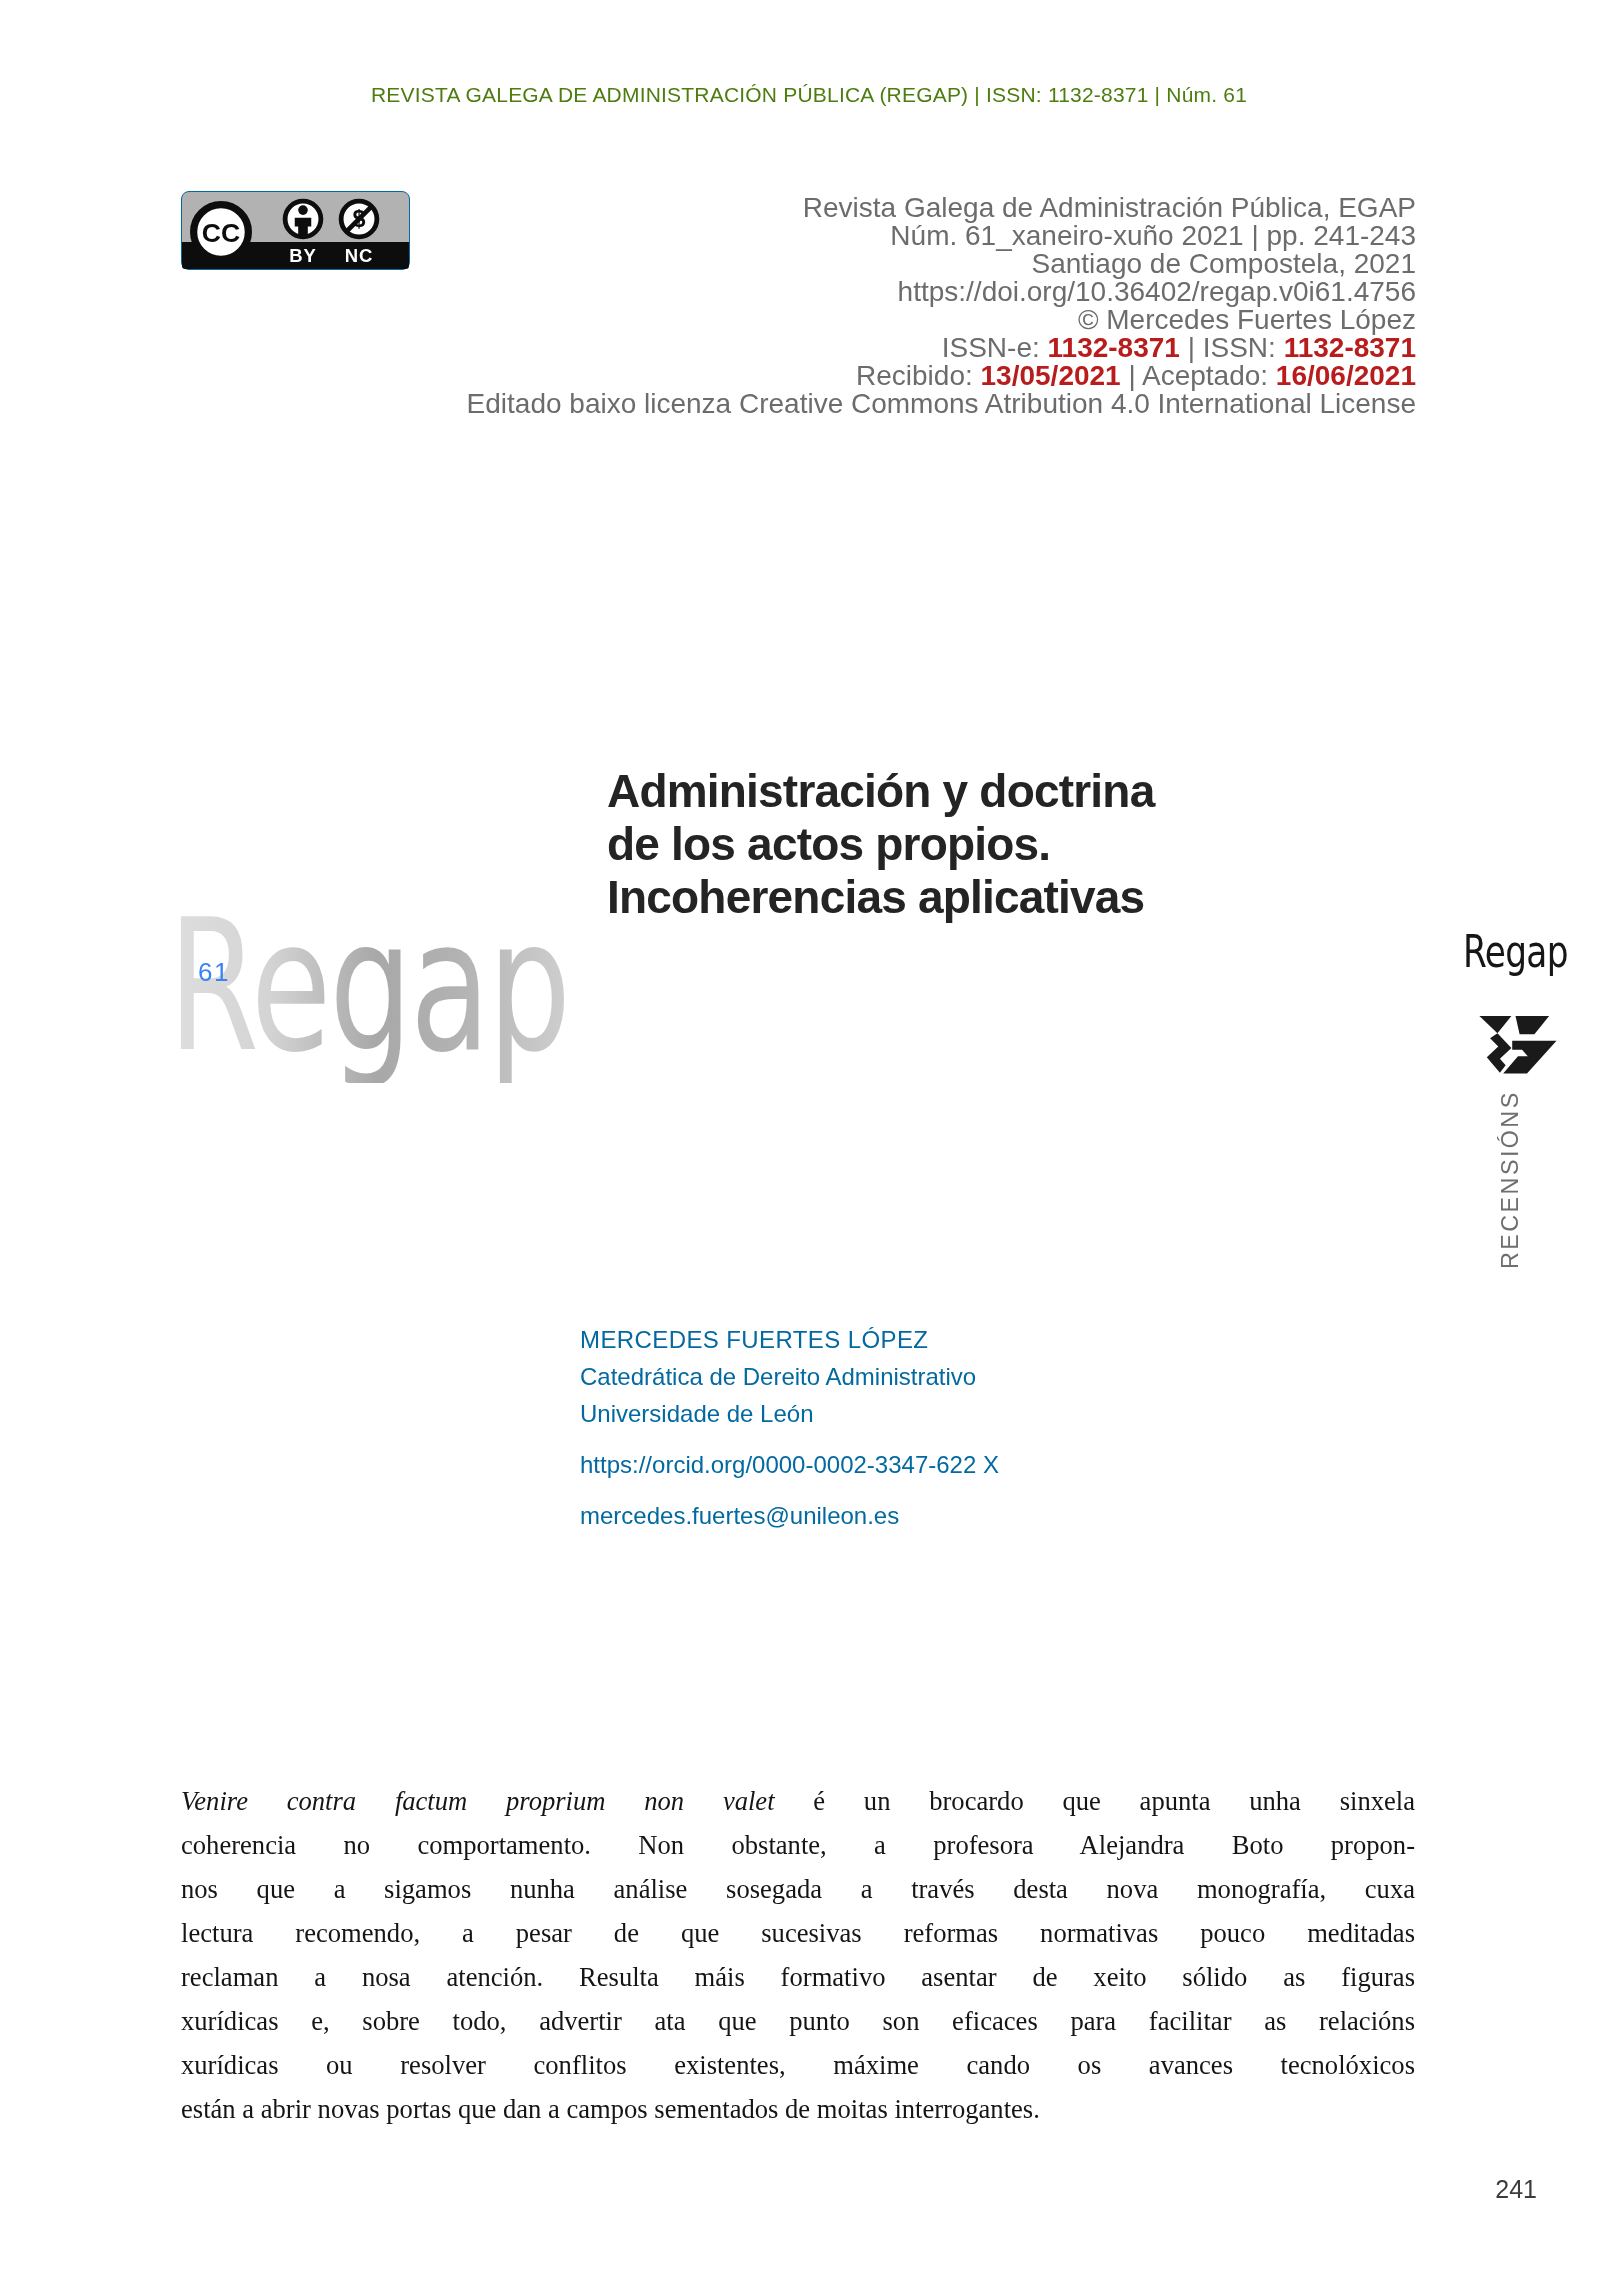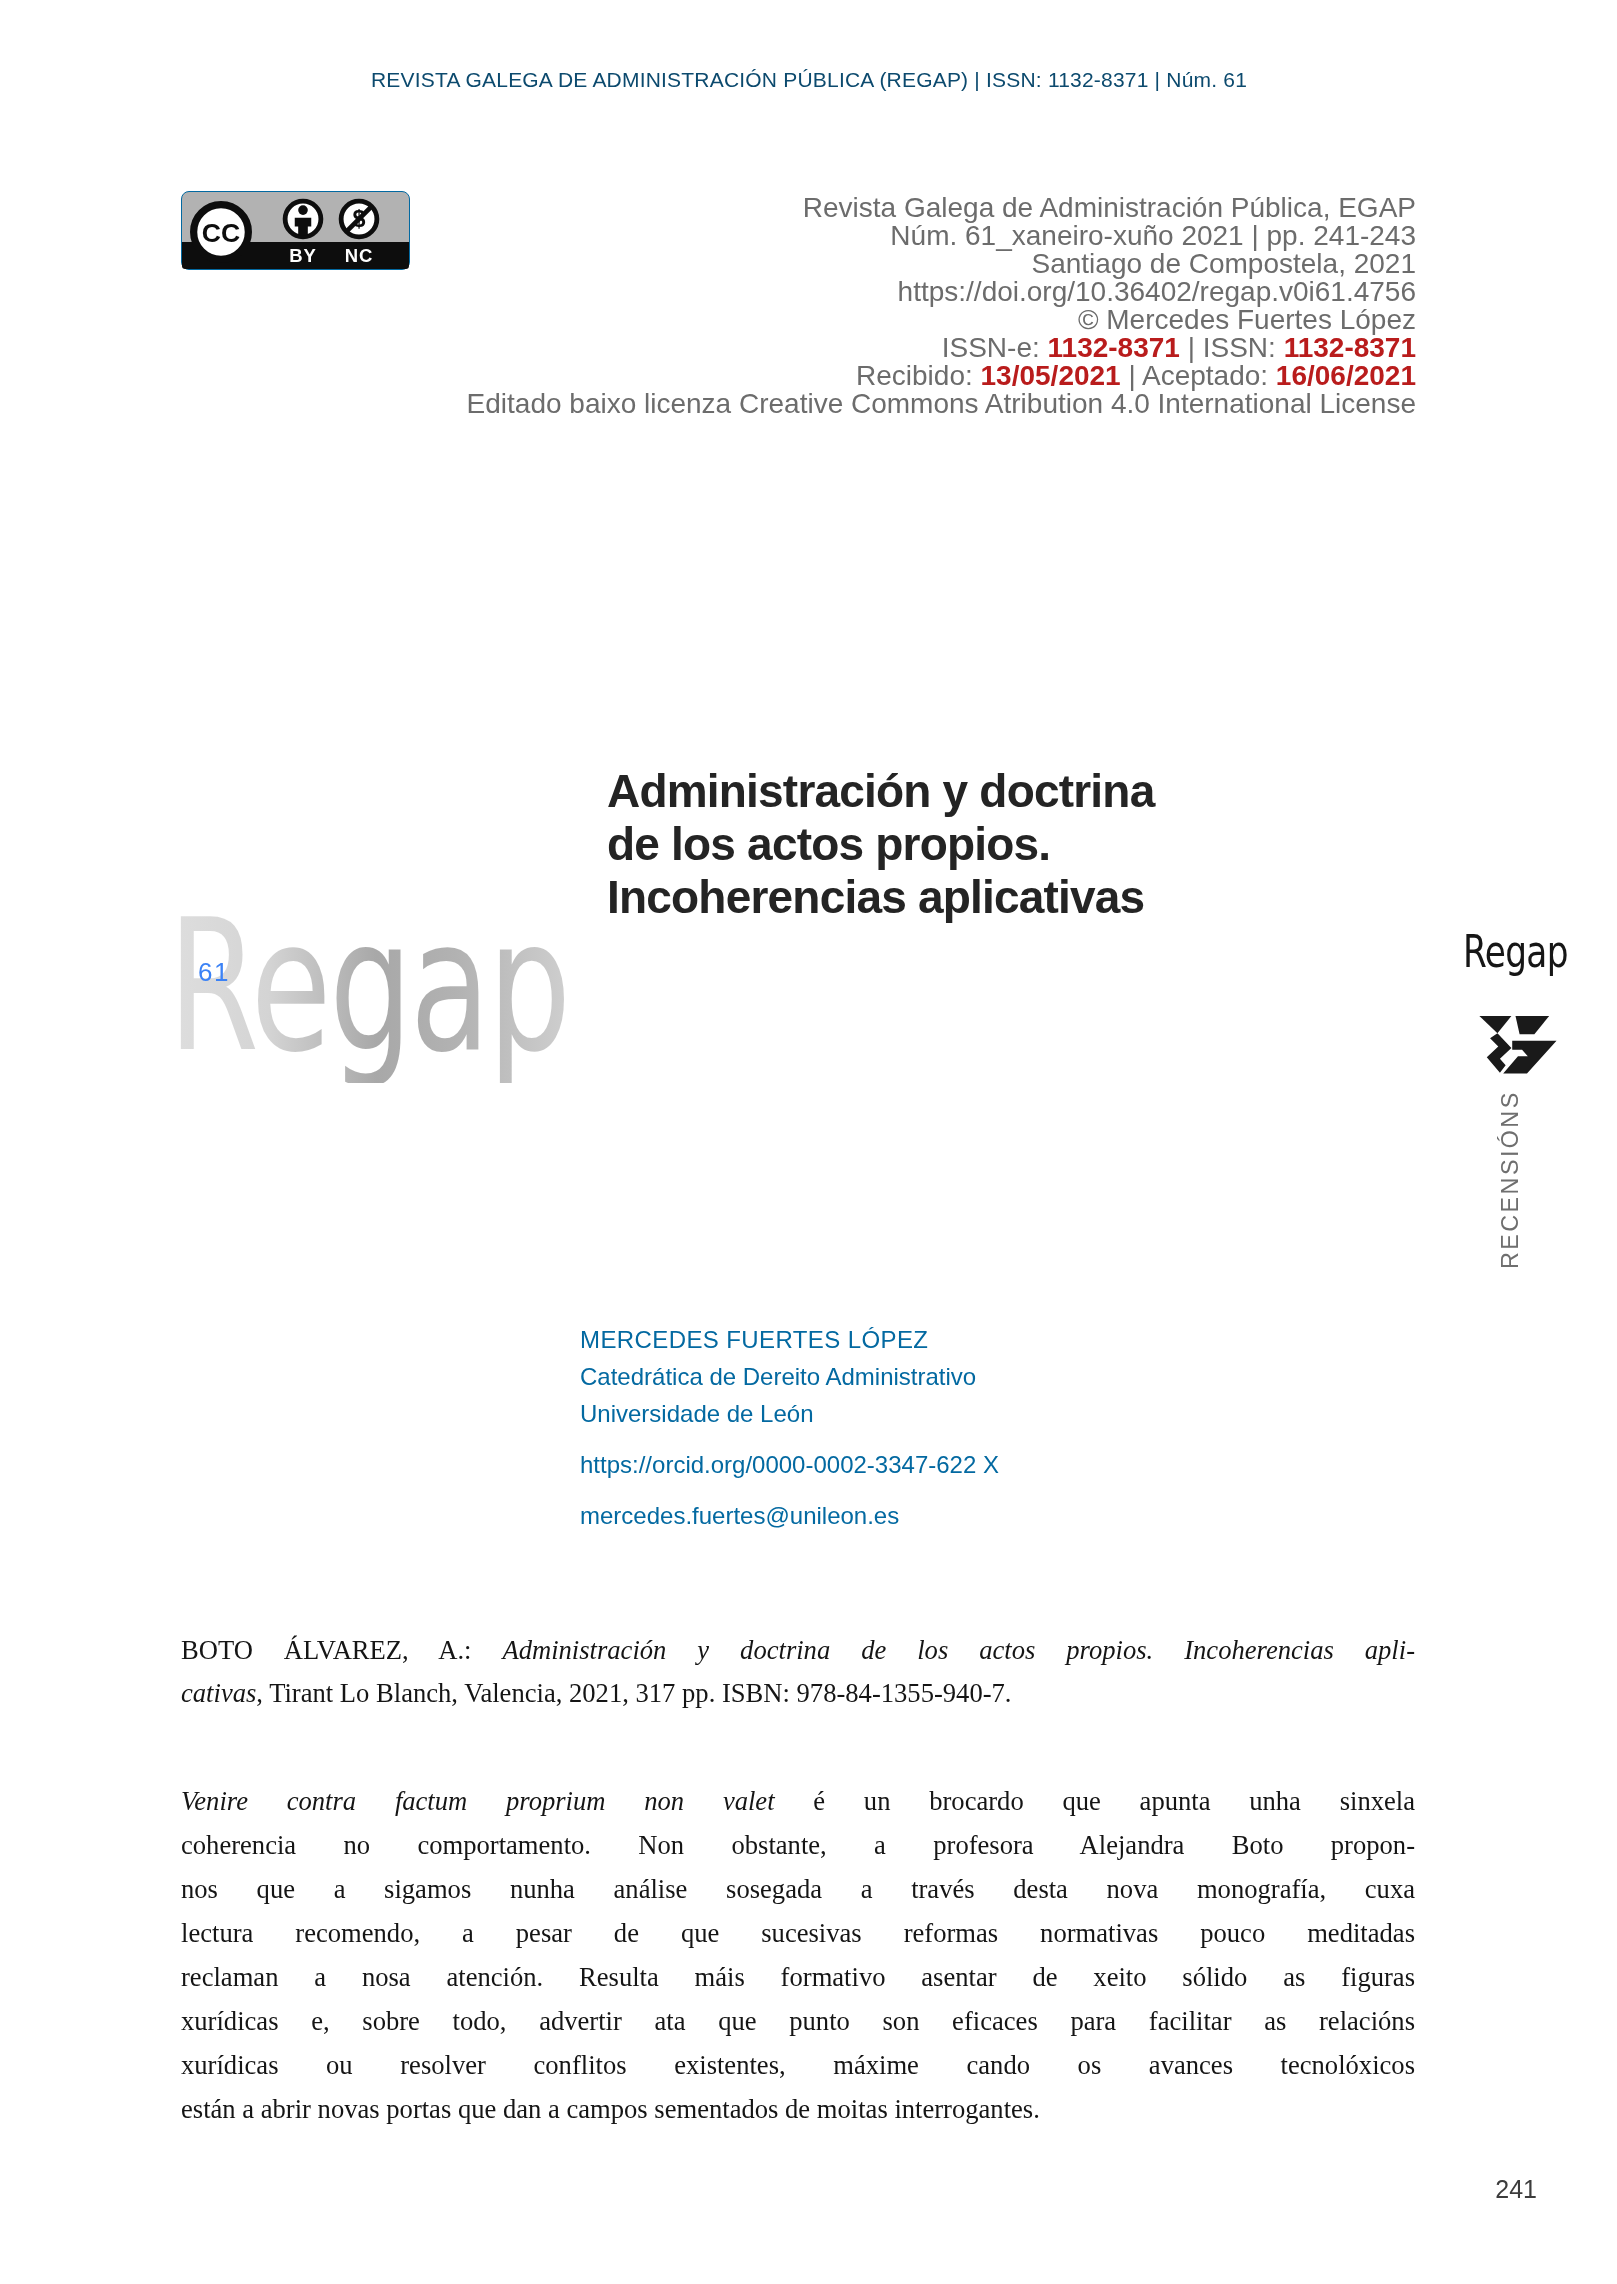--- a/index.html
+++ b/index.html
@@ -4,22 +4,22 @@
 <style>
   html,body{margin:0;padding:0;background:#9a9a9a;}
   .page{
     position:relative;width:1618px;height:2284px;margin:0 auto;
     background:#ffffff;overflow:hidden;
     font-family:"Liberation Sans",sans-serif;color:#222;
   }
 
   
   .running-head{
-    position:absolute;top:68px;left:0;right:0;text-align:center;
-    font-size:21px;letter-spacing:0.2px;color:#0c4a6e;
+    position:absolute;top:83px;left:0;right:0;text-align:center;
+    font-size:21px;letter-spacing:0.2px;color:#4d7c0f;
   }
 
   
   .cc-badge{
     position:absolute;left:181px;top:191px;width:227px;height:77px;
     background:#b2b2b2;border:1px solid #0369a1;border-radius:8px;
   }
   .cc-bar{position:absolute;left:0;right:0;bottom:0;height:26.6px;background:#0d0d0d;border-radius:0 0 3.2px 3.2px;}
   .cc-ic{position:absolute;}
   .cc-ic.cc{left:5.6px;top:7.3px;width:66px;height:66px;z-index:2;}
@@ -154,24 +154,20 @@
   <div class="section-vertical">RECENSIÓNS</div>
 
   <div class="author-block">
     <div class="author-name">MERCEDES FUERTES LÓPEZ</div>
     <div class="author-role">Catedrática de Dereito Administrativo</div>
     <div class="author-affiliation">Universidade de León</div>
     <div class="author-orcid">https://orcid.org/0000-0002-3347-622 X</div>
     <div class="author-email">mercedes.fuertes@unileon.es</div>
   </div>
 
-  <div class="serif-block citation-block justify">
-      <div class="tline"><span>BOTO ÁLVAREZ, A.: </span><span class="it">Administración y doctrina de los actos propios. Incoherencias apli-</span></div>
-      <div class="tline tline-last"><span class="it">cativas</span><span>, Tirant Lo Blanch, Valencia, 2021, 317 pp. ISBN: 978-84-1355-940-7.</span></div>
-    </div>
 
   <div class="serif-block body-block justify">
       <div class="tline"><span class="it">Venire contra factum proprium non valet</span><span> é un brocardo que apunta unha sinxela</span></div>
       <div class="tline"><span>coherencia no comportamento. Non obstante, a profesora Alejandra Boto propon-</span></div>
       <div class="tline"><span>nos que a sigamos nunha análise sosegada a través desta nova monografía, cuxa</span></div>
       <div class="tline"><span>lectura recomendo, a pesar de que sucesivas reformas normativas pouco meditadas</span></div>
       <div class="tline"><span>reclaman a nosa atención. Resulta máis formativo asentar de xeito sólido as figuras</span></div>
       <div class="tline"><span>xurídicas e, sobre todo, advertir ata que punto son eficaces para facilitar as relacións</span></div>
       <div class="tline"><span>xurídicas ou resolver conflitos existentes, máxime cando os avances tecnolóxicos</span></div>
       <div class="tline tline-last"><span>están a abrir novas portas que dan a campos sementados de moitas interrogantes.</span></div>

